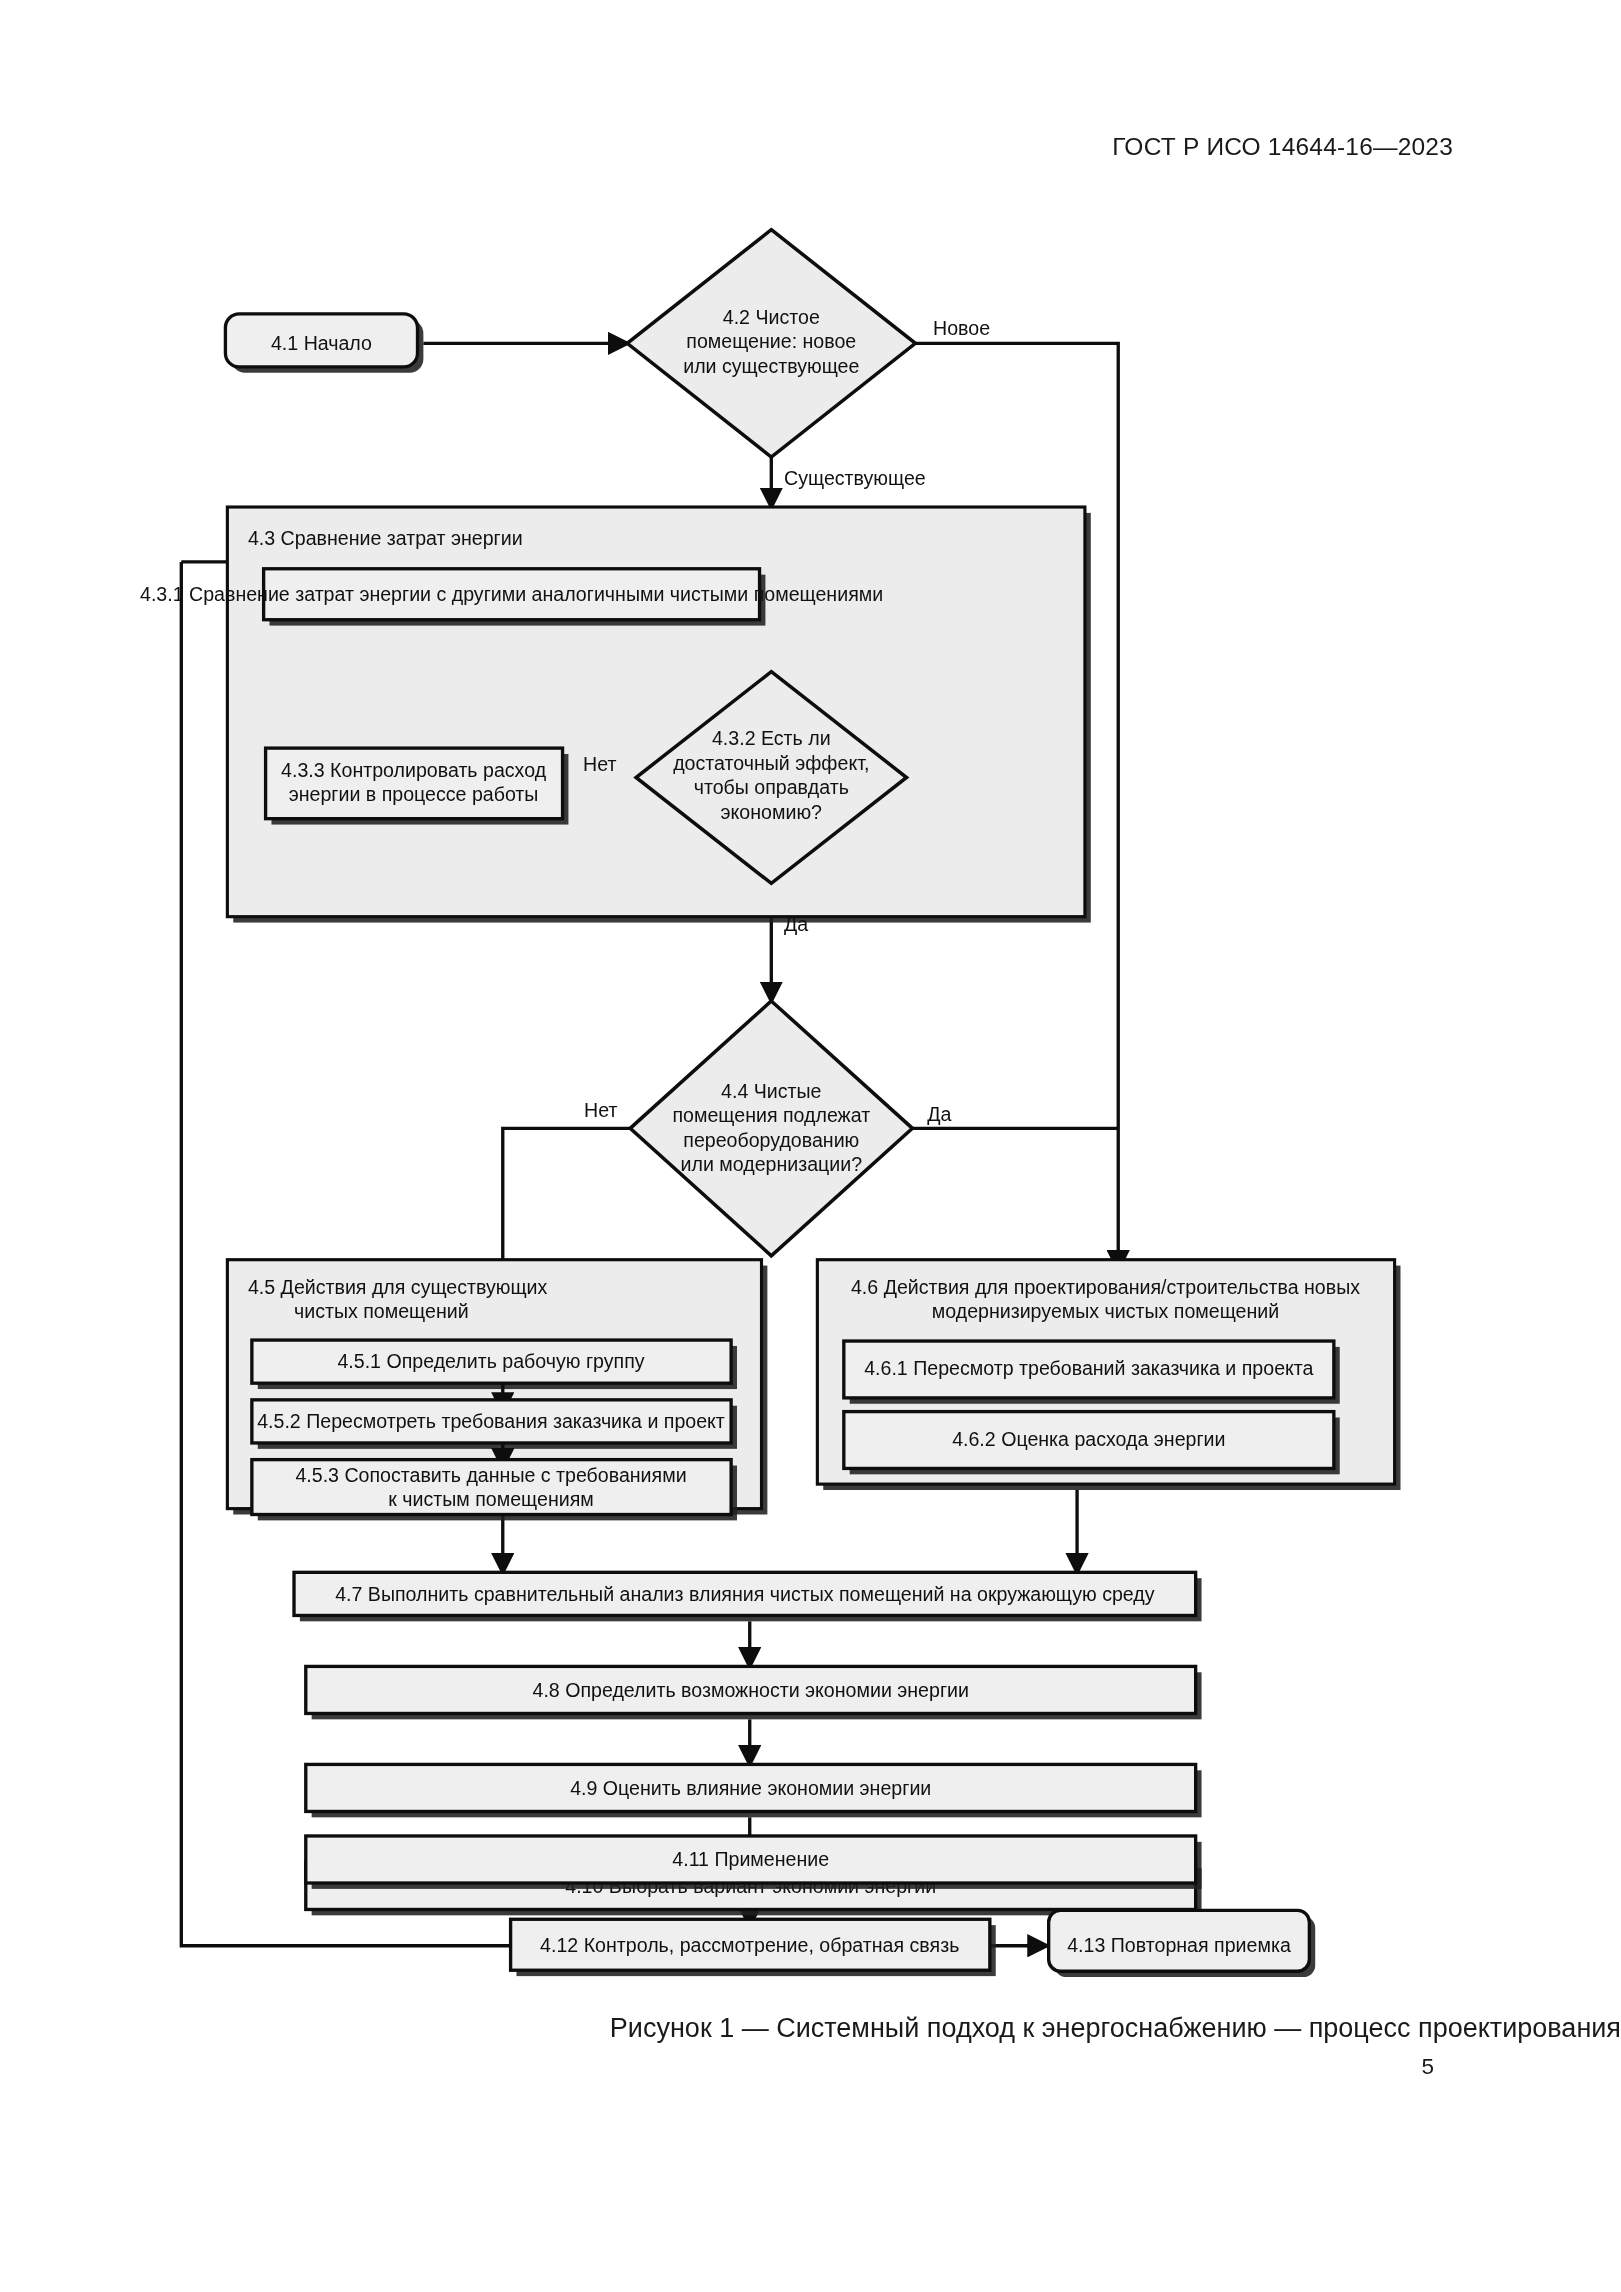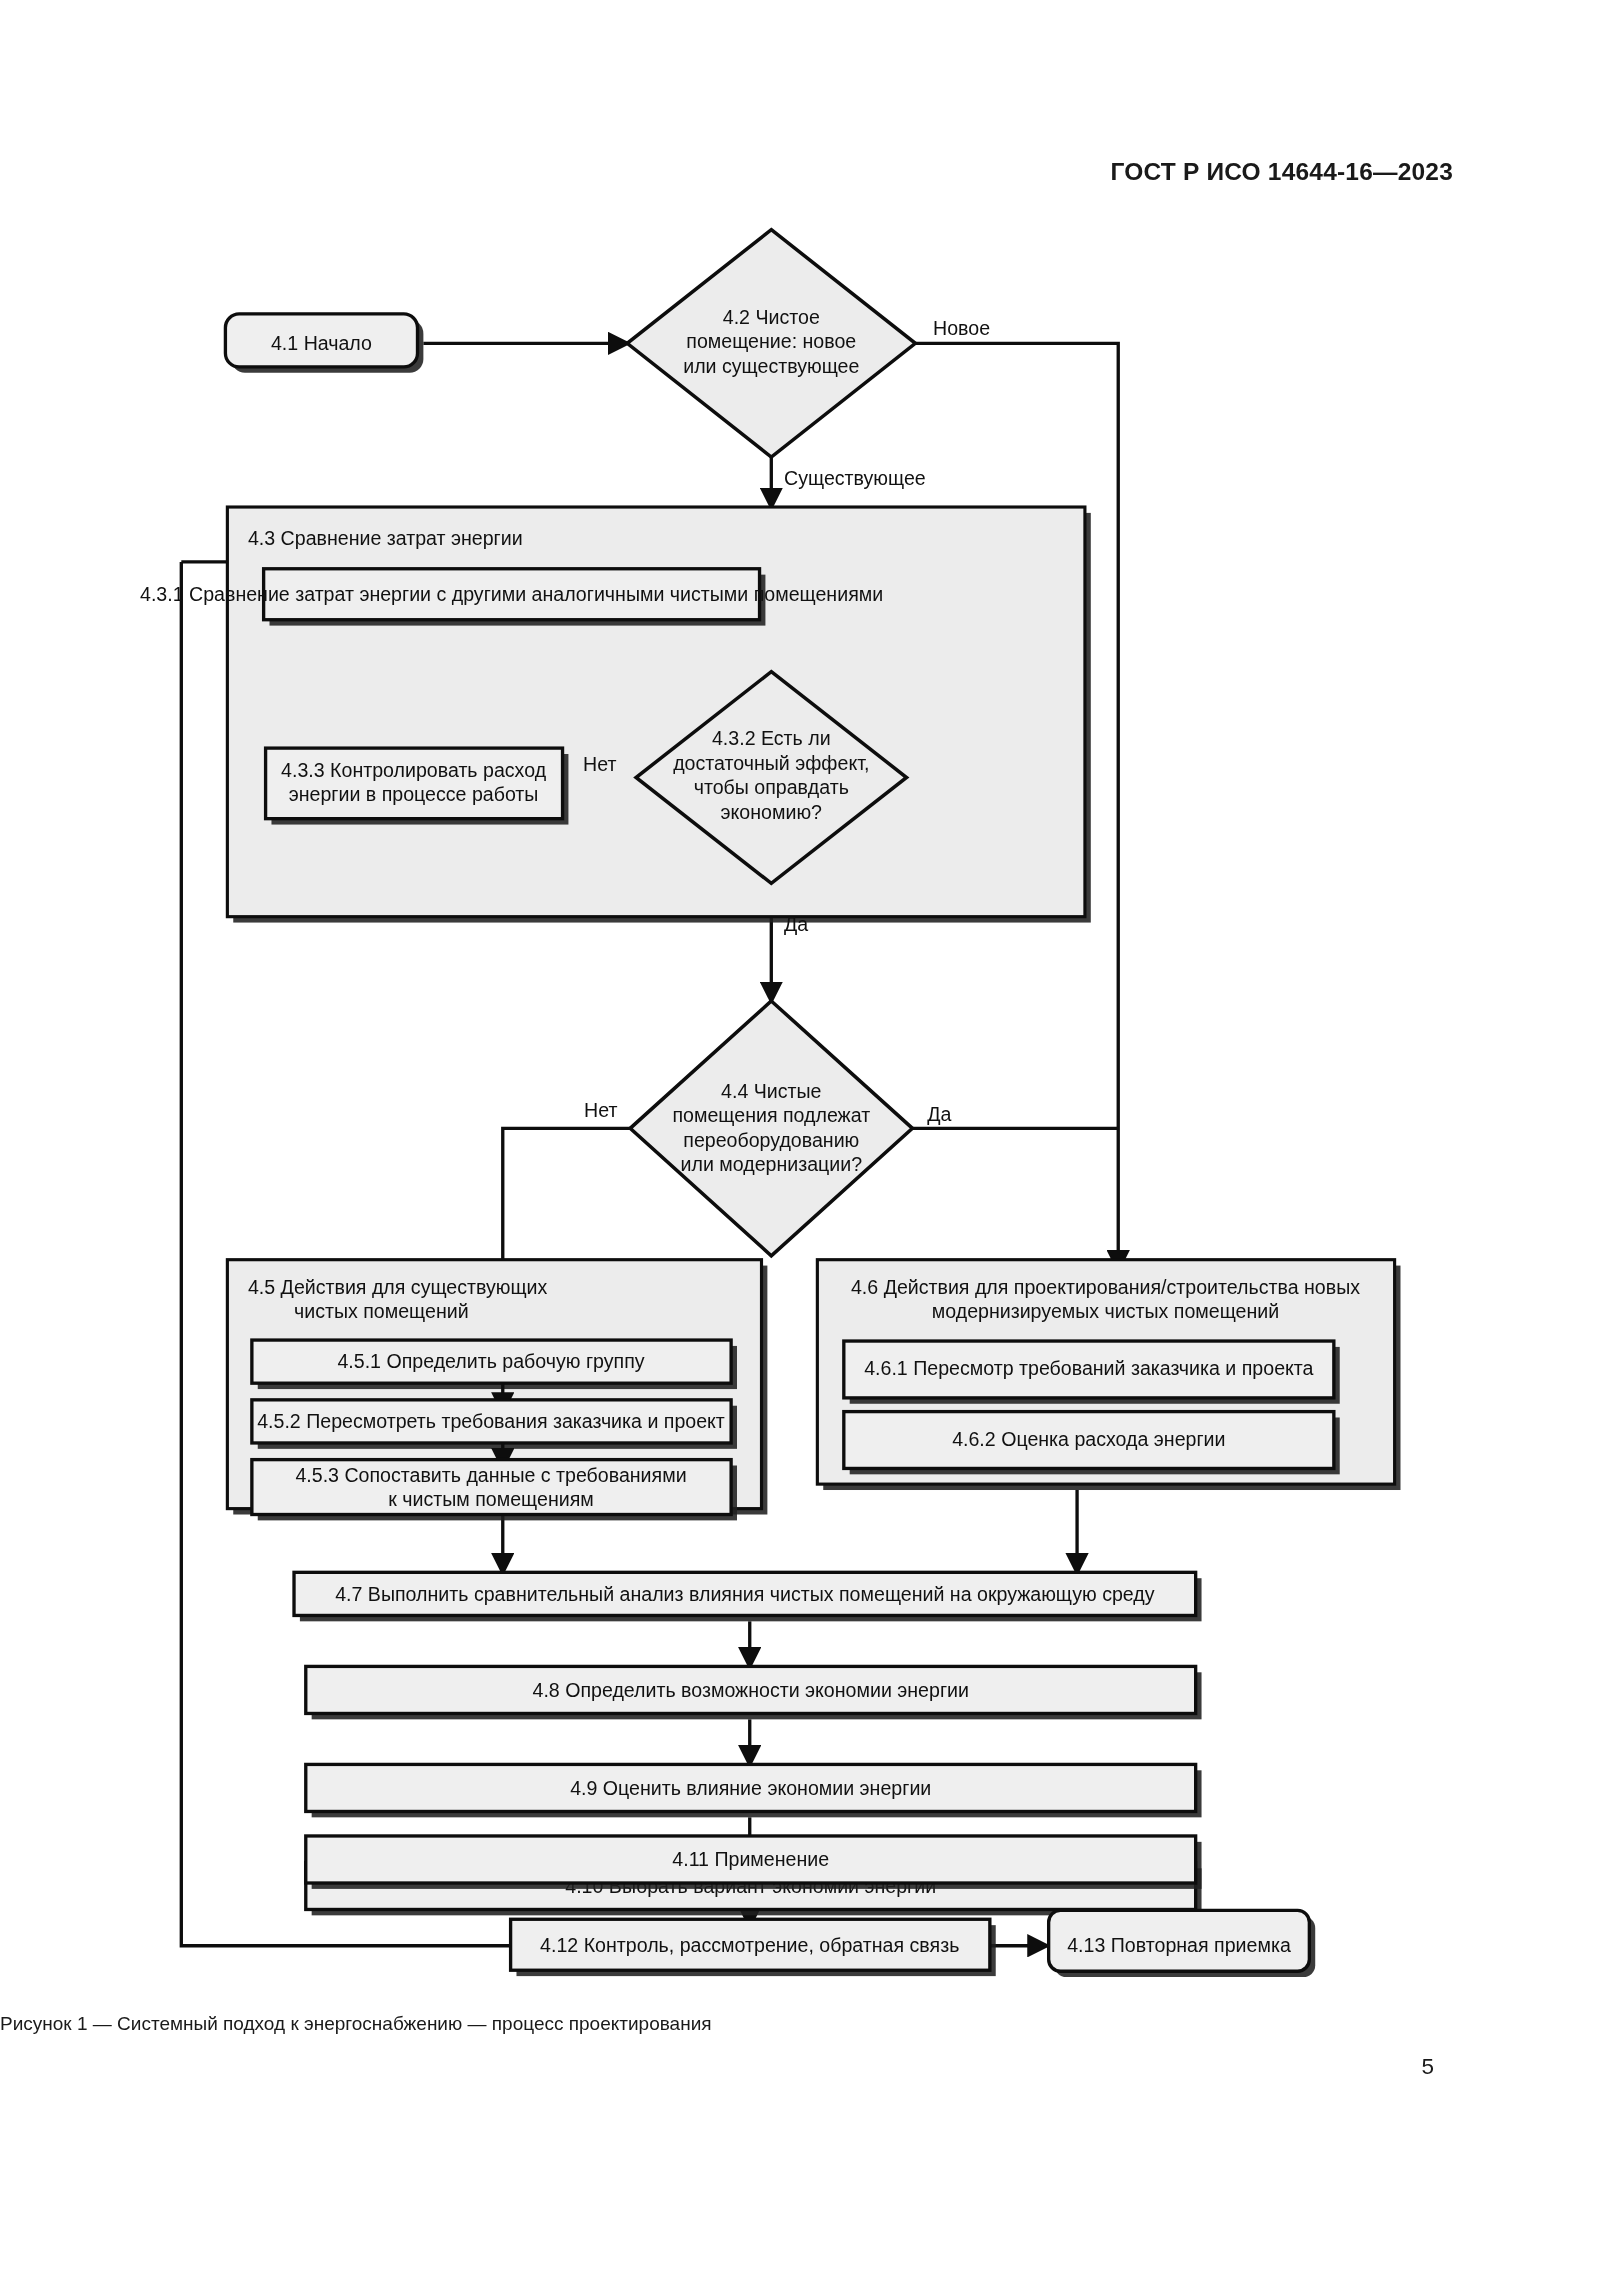--- a/index.html
+++ b/index.html
@@ -13,40 +13,40 @@
   }
   #page {
     position: relative;
     width: 1621px;
     height: 2293px;
     background: #ffffff;
     overflow: hidden;
   }
   #page-header {
     position: absolute;
-    top: 158px;
+    top: 133px;
     right: 168px;
     font-size: 24.5px;
-    font-weight: bold;
+    font-weight: normal;
     letter-spacing: 0.2px;
     white-space: nowrap;
   }
   #page-number {
     position: absolute;
     top: 2054px;
     right: 187px;
     font-size: 22.5px;
   }
   #figure-caption {
     position: absolute;
     top: 2013px;
     left: 0;
     width: 100%;
-    text-align: left;
-    font-size: 19px;
+    text-align: right;
+    font-size: 27px;
   }
   svg#flow {
     position: absolute;
     left: 0;
     top: 0;
   }
   .grp-fill   { fill: #ececec; stroke: #0d0d0d; stroke-width: 3.2; }
   .node-fill  { fill: #efefef; stroke: #0d0d0d; stroke-width: 3.4; }
   .dia-fill   { fill: #ececec; stroke: #0d0d0d; stroke-width: 3.6; }
   .shadow     { fill: #202020; opacity: .88; }

